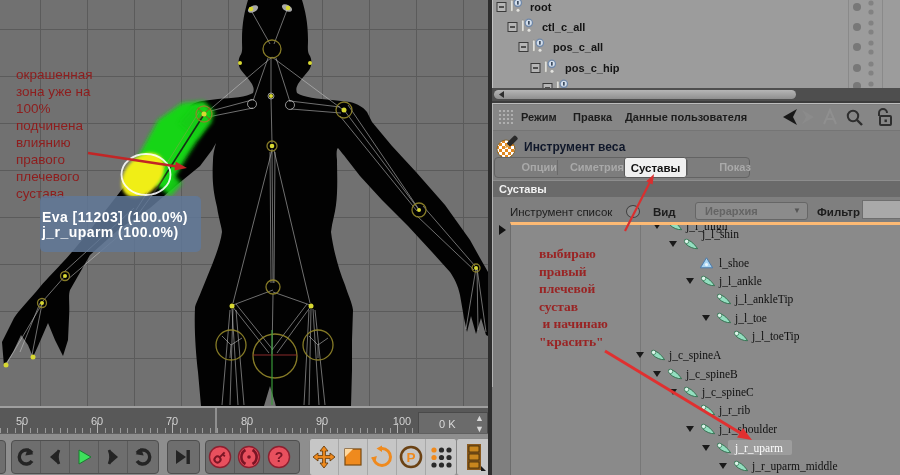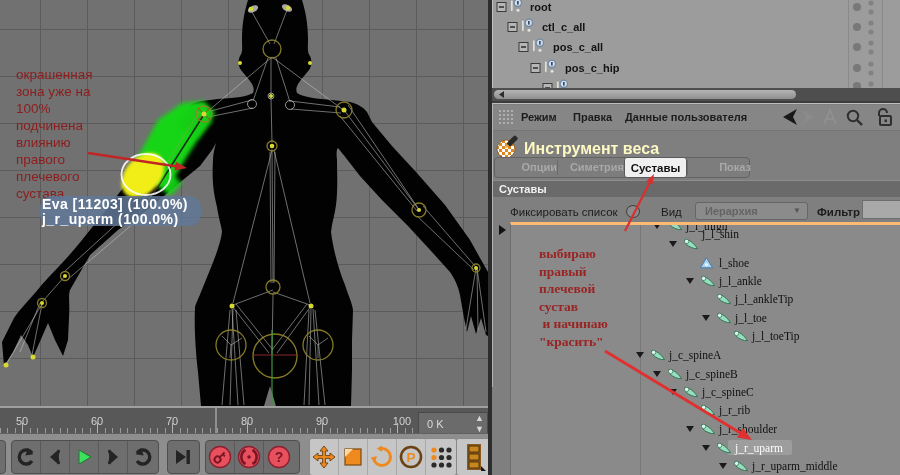--- a/index.html
+++ b/index.html
@@ -3,27 +3,27 @@
 <style>
 html,body{margin:0;padding:0;width:900px;height:475px;overflow:hidden;background:#7f7f7f;font-family:"Liberation Sans",sans-serif;}
 #stage{position:absolute;left:0;top:0;width:900px;height:475px;}
 .abs{position:absolute;}
 
 #viewport{left:0;top:0;width:488px;height:406px;background-color:#717171;
  background-image:repeating-linear-gradient(to right,transparent 0px,transparent 46px,#5b5b5b 46px,#5b5b5b 47px),
  repeating-linear-gradient(to bottom,transparent 0px,transparent 46px,#5b5b5b 46px,#5b5b5b 47px);
  background-position:-6px -17px;overflow:hidden;}
 #redtxtL{left:16px;top:66px;color:#8e1d1d;font-weight:normal;font-size:13.5px;line-height:17px;white-space:pre;}
-#tooltip{left:40px;top:196px;width:157px;height:28px;background:rgba(96,120,152,.85);border-radius:12px;color:#fff;font-size:14px;font-weight:bold;letter-spacing:0.45px;line-height:14.5px;padding:1px 2px;white-space:pre;}
+#tooltip{left:40px;top:196px;width:157px;height:28px;background:rgba(96,120,152,.85);border-radius:5px;color:#fff;font-size:14px;font-weight:bold;letter-spacing:0.45px;line-height:14.5px;padding:14px 2px;white-space:pre;}
 
 #ruler{left:0;top:406px;width:488px;height:27px;background:#585858;border-top:2px solid #9f9f9f;box-sizing:border-box;color:#d2d2d2;font-size:11px;}
 #ruler .num{position:absolute;top:7px;transform:translateX(-50%);}
 #ticks{position:absolute;left:0;bottom:0;width:488px;height:5px;background:repeating-linear-gradient(to right,#9a9a9a 0px,#9a9a9a 1px,transparent 1px,transparent 7.5px);}
 .btick{position:absolute;bottom:0;width:1px;height:10px;background:#b5b5b5;}
-#okbox{position:absolute;left:418px;top:4px;width:70px;height:26px;background:#6b6b6b;border:1px solid #4a4a4a;box-sizing:border-box;color:#d8d8d8;font-size:11px;line-height:22px;padding-left:8px;}
+#okbox{position:absolute;left:418px;top:4px;width:70px;height:26px;background:#6b6b6b;border:1px solid #4a4a4a;box-sizing:border-box;color:#d8d8d8;font-size:11px;line-height:22px;padding-left:20px;}
 
 #transport{left:0;top:433px;width:488px;height:42px;background:#8e8e8e;border-top:1px solid #606060;box-sizing:border-box;}
 .grp{position:absolute;top:6px;height:32px;background:#6e6e6e;border:1px solid #4f4f4f;border-radius:4px;display:flex;}
 .tbtn{width:29px;height:100%;border-right:1px solid #5a5a5a;display:flex;align-items:center;justify-content:center;box-sizing:border-box;}
 .tbtn:last-child{border-right:none;}
 .lgrp{position:absolute;top:4px;height:36px;background:#c6c6c6;border:1px solid #8a8a8a;border-radius:3px;display:flex;}
 .lbtn{width:29px;height:100%;display:flex;align-items:center;justify-content:center;border-right:1px solid #a8a8a8;box-sizing:border-box;}
 .lbtn:last-child{border-right:none;}
 
 #gapbar{left:488px;top:0;width:4px;height:475px;background:#2d2d2d;}
@@ -452,35 +452,35 @@
                 <rect width="3" height="3" fill="#e08820"></rect>
                 <rect x="3" y="3" width="3" height="3" fill="#e08820"></rect>
               </pattern>
             </defs>
           <circle cx="10" cy="15" r="9" fill="url(#chk)" stroke="#7a5a20" stroke-width="0.8"></circle>
           <g transform="rotate(45 16 8)">
               <rect x="13" y="1" width="5" height="12" rx="1.8" fill="#2a2a2a"></rect>
               <path d="M13.5 13 L17.5 13 L15.5 17.5 Z" fill="#e0a040"></path>
             </g>
         </svg>
-        <span style="position:absolute;left:31px;top:9px;font-weight:bold;font-size:16px;color:#fef9c3">Инструмент веса</span>
+        <span style="position:absolute;left:31px;top:9px;font-weight:bold;font-size:12px;color:#0f172a">Инструмент веса</span>
       </div>
       <div id="tabs">
         <span class="tab" style="left:0;width:62px">Опции</span>
         <span class="tab" style="left:62px;width:67px">Симетрия</span>
         <span class="tab" style="left:192px;width:64px">Показ</span>
         <span style="position:absolute;left:62px;top:2px;width:1px;height:15px;background:#6a6a6a"></span>
         <span style="position:absolute;left:192px;top:2px;width:1px;height:15px;background:#6a6a6a"></span>
         <div id="tabact">Суставы</div>
       </div>
       <div id="sect">Суставы</div>
       <div id="ctr">
-        <span style="position:absolute;left:17px;top:9px">Фиксировать список</span>
+        <span style="position:absolute;left:17px;top:9px">Инструмент список</span>
         <span style="position:absolute;left:133px;top:8px;width:14px;height:13px;border:1.4px solid #3e3e3e;border-radius:50%;background:#8c8c8c;box-sizing:border-box"></span>
-        <span style="position:absolute;left:168px;top:9px;font-weight:normal">Вид</span>
+        <span style="position:absolute;left:160px;top:9px;font-weight:bold">Вид</span>
         <div style="position:absolute;left:202px;top:5px;width:113px;height:18px;background:#8b8b8b;border:1px solid #666;border-radius:3px;box-sizing:border-box;color:#646464;font-size:11px;line-height:16px;padding-left:9px;font-weight:bold">Иерархия<span style="position:absolute;right:6px;top:0px;font-size:8px;color:#555">▼</span></div>
         <span style="position:absolute;left:324px;top:9px;font-weight:bold">Фильтр</span>
         <div style="position:absolute;left:369px;top:3px;width:39px;height:19px;background:#a9a9a9;border:1px solid #6e6e6e;box-sizing:border-box"></div>
       </div>
       <div class="tri" style="left:6px;top:121px;border-top:5px solid transparent;border-bottom:5px solid transparent;border-left:7px solid #111;border-right:none"></div>
       <div id="tree">
         <div id="tcol"></div>
         <div class="tri" style="left:142px;top:-2px"></div>
           <svg width="16" height="13" style="position:absolute;left:156px;top:-6px">
             <use href="#jico"></use>

